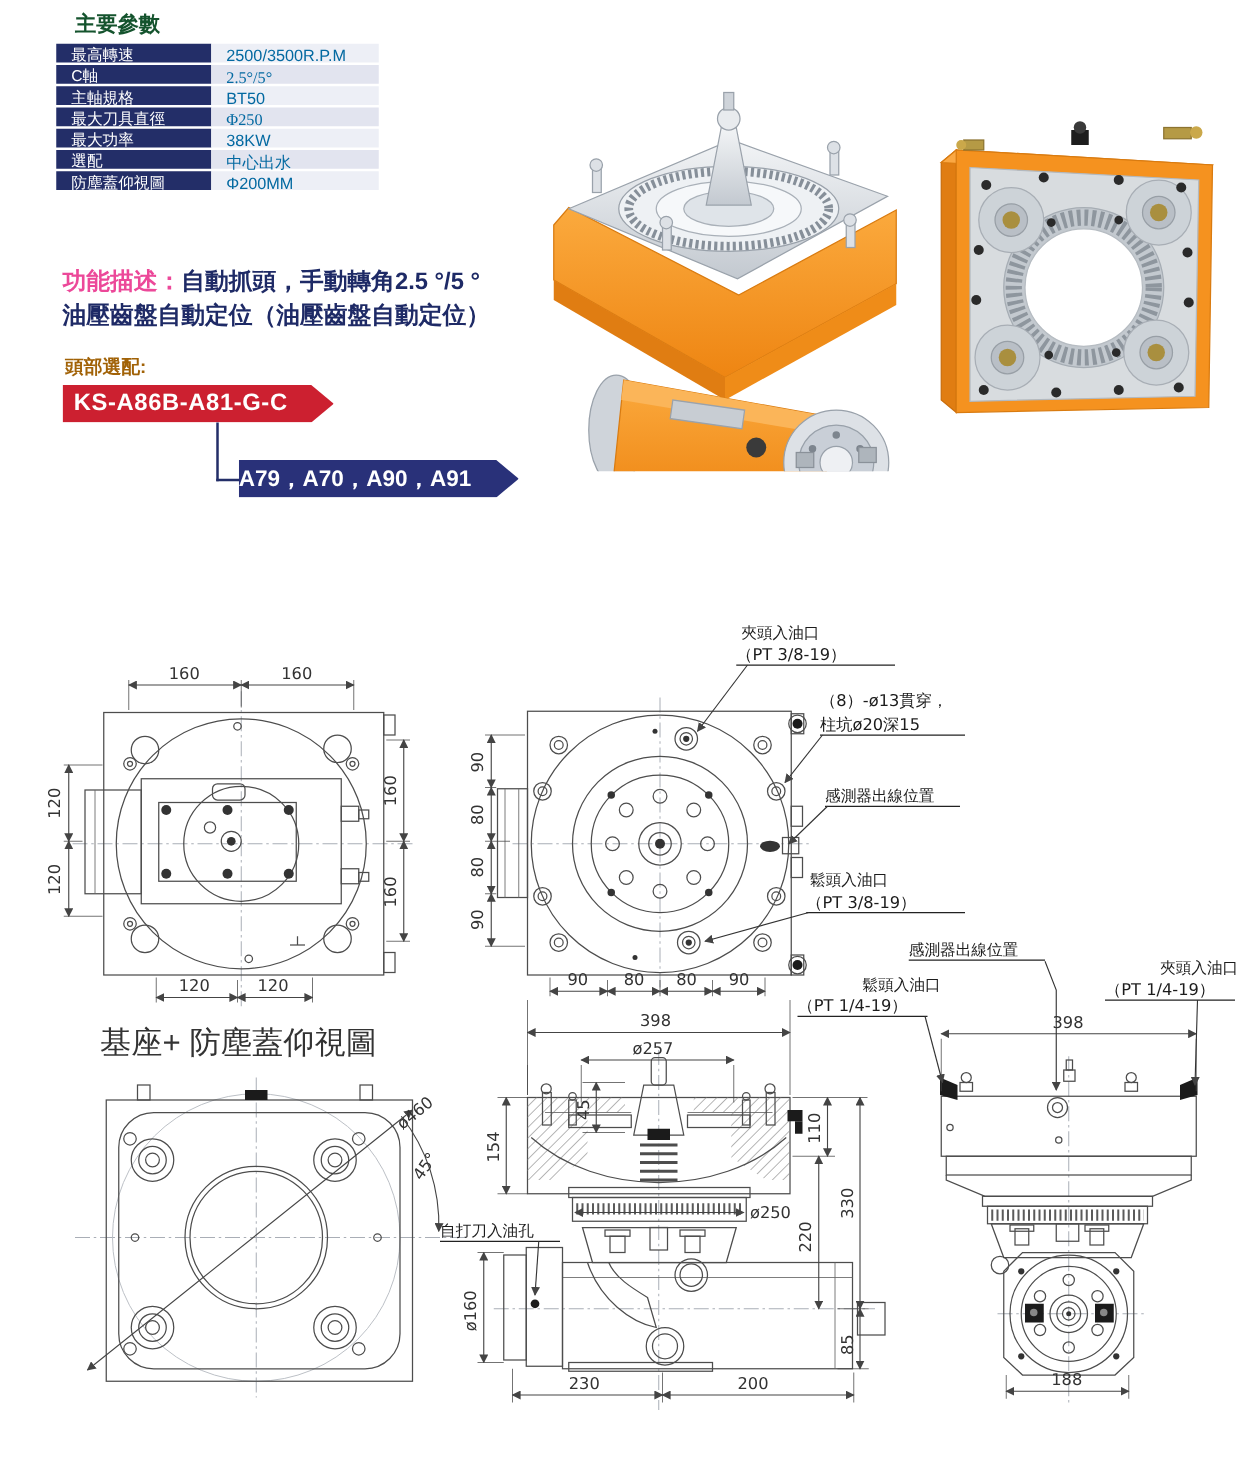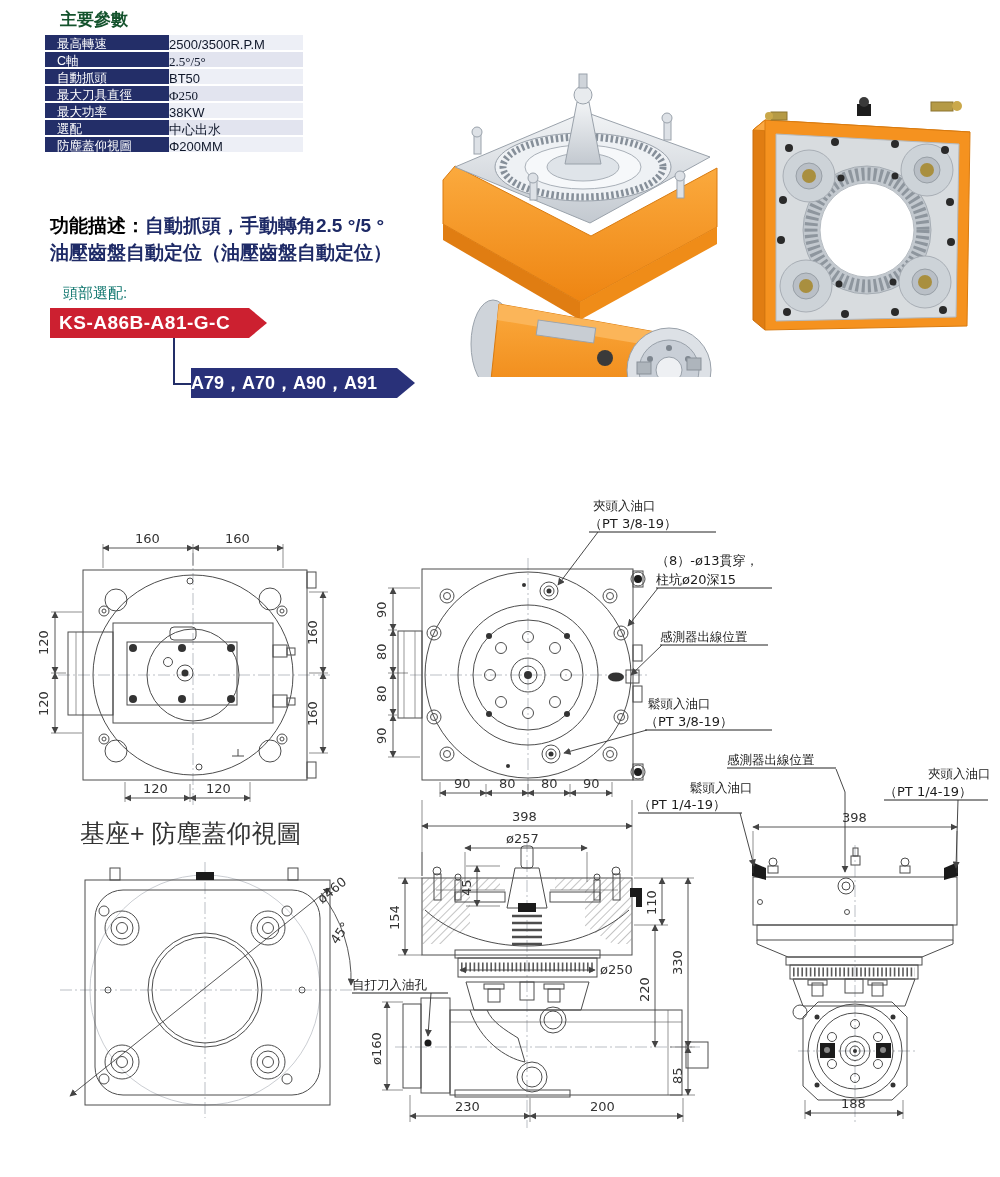--- a/index.html
+++ b/index.html
@@ -3,28 +3,28 @@
 <meta charset="utf-8">
 <style>
   html,body{margin:0;padding:0;background:#fff;}
   .page{position:relative;width:1000px;height:1177px;background:#fff;overflow:hidden;
         font-family:"Liberation Sans",sans-serif;}
   
   .spec-title{position:absolute;left:60px;top:8px;font-size:17px;font-weight:bold;color:#14532d;}
   .spec-table{position:absolute;left:45px;top:35px;width:258px;}
   .spec-row{display:flex;margin-bottom:2px;height:15px;line-height:19px;}
   .spec-label{width:112px;background:#232e68;color:#fff;font-size:12.5px;padding:0 0 0 12px;}
-  .spec-value{flex:1;font-size:13px;color:#0f172a;}
+  .spec-value{flex:1;font-size:13px;color:#0369a1;padding-left:12px;}
   .rowA .spec-value{background:#edeff6;}
   .rowB .spec-value{background:#e2e4ef;font-family:Liberation Serif, serif;}
   
   .desc{position:absolute;left:50px;top:212px;width:430px;font-size:19px;font-weight:bold;
         color:#1e2a66;line-height:27px;}
-  .desc .red{color:#000000;text-align:right;}
-  .head-opt-heading{position:absolute;left:63px;top:284px;font-size:15px;font-weight:normal;color:#0f766e;}
+  .desc .red{color:#ec4899;text-align:right;}
+  .head-opt-heading{position:absolute;left:52px;top:284px;font-size:15px;font-weight:bold;color:#a16207;}
   
   .ribbon{position:absolute;height:30px;line-height:30px;color:#fff;font-weight:bold;
           clip-path:polygon(0 0,calc(100% - 18px) 0,100% 50%,calc(100% - 18px) 100%,0 100%);}
   .ribbon-red{left:50px;top:308px;width:208px;background:#cc2030;font-size:19px;padding-left:9px;letter-spacing:.5px;}
   .ribbon-blue{left:191px;top:368px;width:224px;background:#293179;font-size:18px;}
   .connector{position:absolute;left:173px;top:338px;width:19px;height:45px;
              border-left:2px solid #232e68;border-bottom:2px solid #232e68;}
   
   .ln{fill:none;stroke:#4d4d4d;stroke-width:1;}
   .lt{fill:none;stroke:#6a6a6a;stroke-width:.7;}
@@ -51,21 +51,21 @@
   <div class="spec-table">
     <div class="spec-row rowA">
       <div class="spec-label">最高轉速</div>
       <div class="spec-value">2500/3500R.P.M</div>
     </div>
     <div class="spec-row rowB">
       <div class="spec-label">C軸</div>
       <div class="spec-value">2.5°/5°</div>
     </div>
     <div class="spec-row rowA">
-      <div class="spec-label">自動抓頭</div>
+      <div class="spec-label">主軸規格</div>
       <div class="spec-value">BT50</div>
     </div>
     <div class="spec-row rowB">
       <div class="spec-label">最大刀具直徑</div>
       <div class="spec-value">Φ250</div>
     </div>
     <div class="spec-row rowA">
       <div class="spec-label">最大功率</div>
       <div class="spec-value">38KW</div>
     </div>

